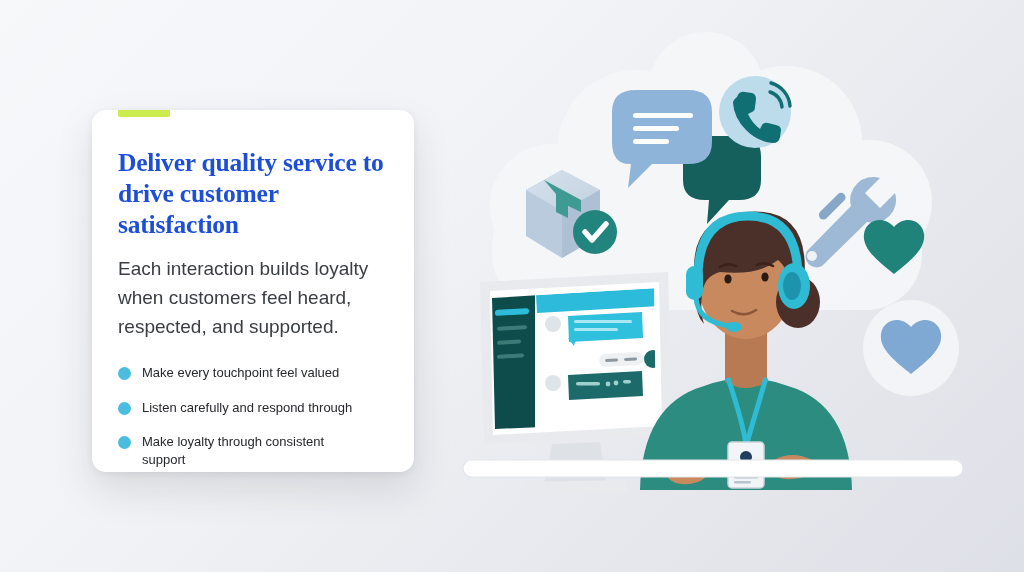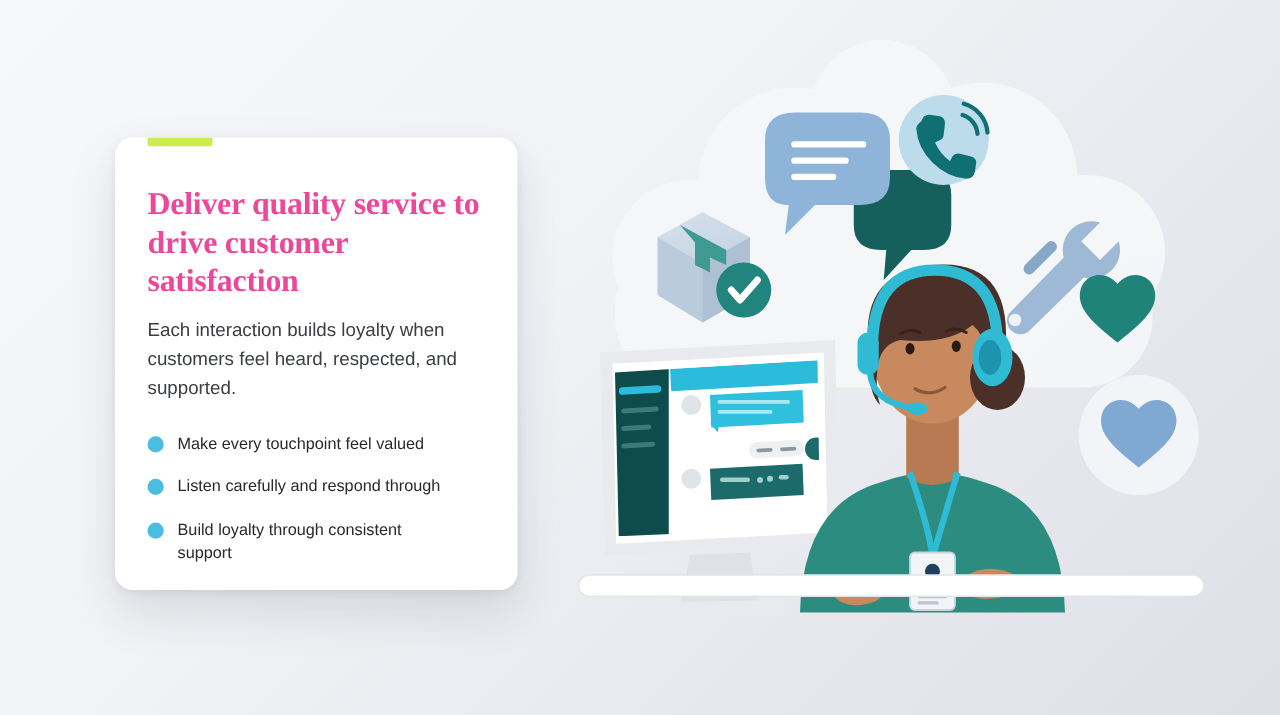--- a/index.html
+++ b/index.html
@@ -29,26 +29,26 @@
     background:#CCEC4E; border-radius:0 0 2px 2px;
   }
   .card-inner { padding:38px 26px 0 26px; }
 
   .headline {
     font-family: "Liberation Serif", "DejaVu Serif", serif;
     font-weight:700;
     font-size:25.5px;
     line-height:1.215;
     letter-spacing:-0.2px;
-    color:#ec4899;
+    color:#1d4ed8;
     margin-bottom:13px;
   }
   .subcopy {
     font-family:"Liberation Sans", sans-serif;
-    font-size:15px;
+    font-size:19px;
     line-height:1.53;
     color:#3A3D42;
     margin-bottom:23px;
     max-width:255px;
   }
   .bullets { list-style:none; }
   .bullet { display:flex; align-items:flex-start; margin-bottom:16px; }
   .bullet:last-child { margin-bottom:0; }
   .dot {
     flex:0 0 auto; width:13px; height:13px; border-radius:50%;
@@ -227,19 +227,19 @@
         <li class="bullet">
           <span class="dot"></span>
           <span class="bullet-text">Make every touchpoint feel valued</span>
         </li>
         <li class="bullet">
           <span class="dot"></span>
           <span class="bullet-text">Listen carefully and respond through</span>
         </li>
         <li class="bullet">
           <span class="dot"></span>
-          <span class="bullet-text">Build loyalty through consistent support</span>
+          <span class="bullet-text">Make loyalty through consistent support</span>
         </li>
       </ul>
     </div>
   </div>
 
 </div>
 
 </body></html>

